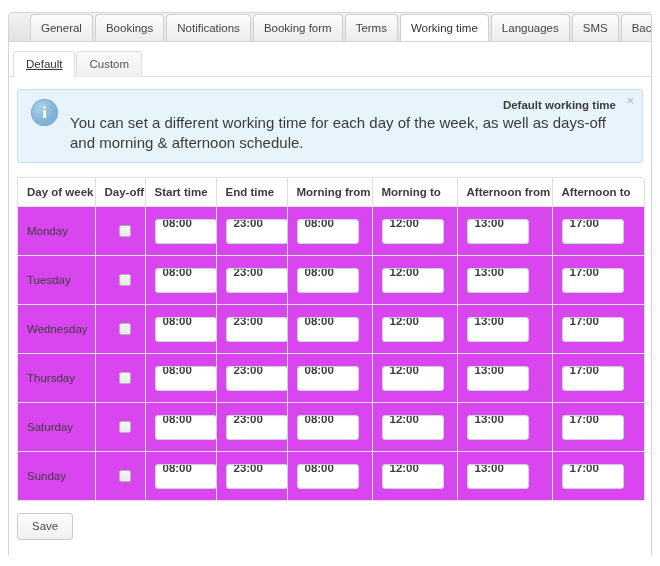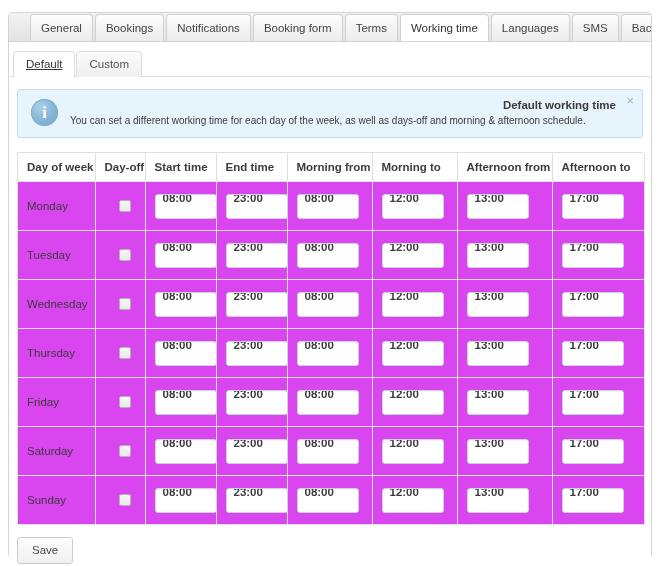--- a/index.html
+++ b/index.html
@@ -136,23 +136,23 @@
     color: #ffffff;
   }
   .info-title {
     font-size: 11.5px;
     font-weight: bold;
     color: #3b3b3b;
     line-height: 15px;
     text-align: right;
   }
   .info-text {
-    font-size: 10px;
+    font-size: 15px;
     color: #3b3b3b;
-    line-height: 15px;
+    line-height: 20px;
   }
   .info-close {
     position: absolute;
     right: 8px; top: 4px;
     font-size: 13px;
     color: #9bb7c7;
     cursor: pointer;
     line-height: 13px;
     font-family: "Liberation Sans", sans-serif;
   }
@@ -322,30 +322,20 @@
                 <td class="daycell">Thursday</td>
                 <td class="offcell"><input type="checkbox" class="cb" style=""></td>
                 <td><input type="text" class="tinput" value="08:00" style=""></td>
                 <td><input type="text" class="tinput" value="23:00" style=""></td>
                 <td><input type="text" class="tinput" value="08:00" style=""></td>
                 <td><input type="text" class="tinput" value="12:00" style=""></td>
                 <td><input type="text" class="tinput" value="13:00" style=""></td>
                 <td><input type="text" class="tinput" value="17:00" style=""></td>
               </tr>
               <tr>
-                <td class="daycell">Friday</td>
-                <td class="offcell"><input type="checkbox" class="cb" style=""></td>
-                <td><input type="text" class="tinput" value="08:00" style=""></td>
-                <td><input type="text" class="tinput" value="23:00" style=""></td>
-                <td><input type="text" class="tinput" value="08:00" style=""></td>
-                <td><input type="text" class="tinput" value="12:00" style=""></td>
-                <td><input type="text" class="tinput" value="13:00" style=""></td>
-                <td><input type="text" class="tinput" value="17:00" style=""></td>
-              </tr>
-              <tr>
                 <td class="daycell">Saturday</td>
                 <td class="offcell"><input type="checkbox" class="cb" style=""></td>
                 <td><input type="text" class="tinput" value="08:00" style=""></td>
                 <td><input type="text" class="tinput" value="23:00" style=""></td>
                 <td><input type="text" class="tinput" value="08:00" style=""></td>
                 <td><input type="text" class="tinput" value="12:00" style=""></td>
                 <td><input type="text" class="tinput" value="13:00" style=""></td>
                 <td><input type="text" class="tinput" value="17:00" style=""></td>
               </tr>
               <tr>

